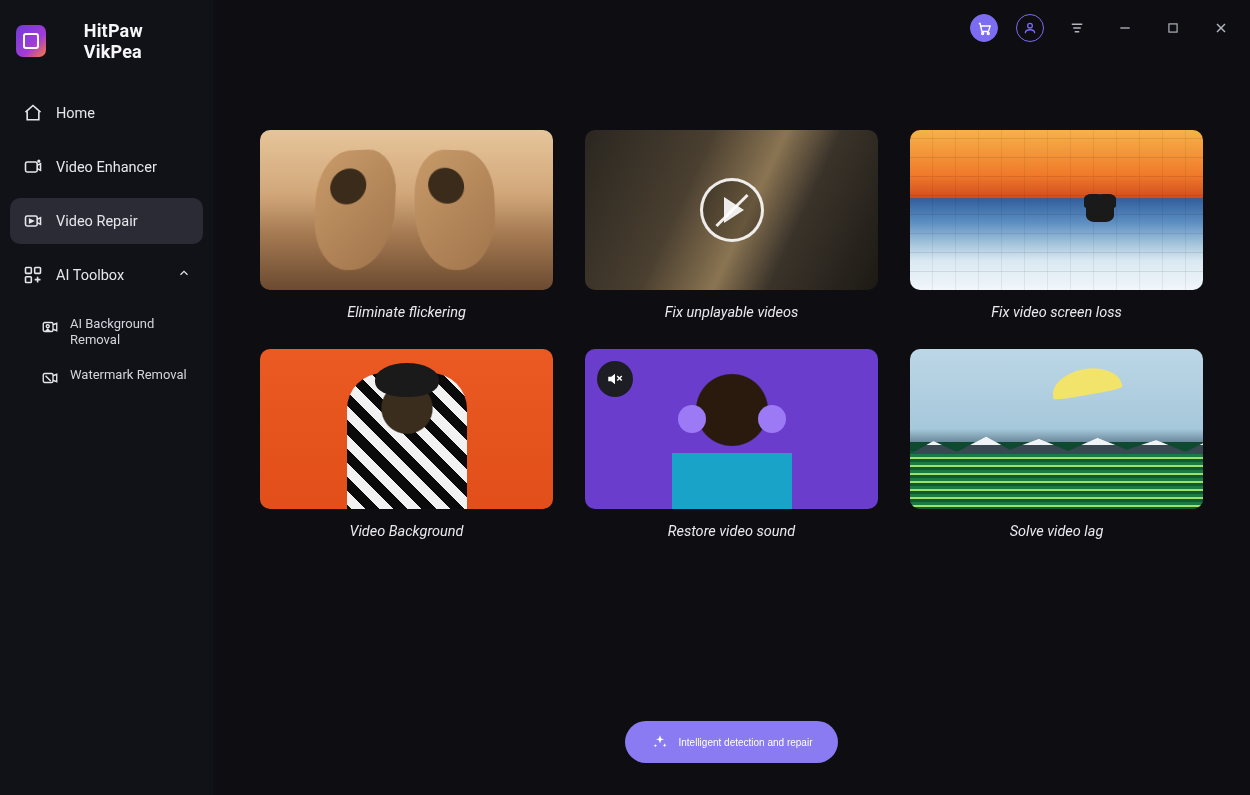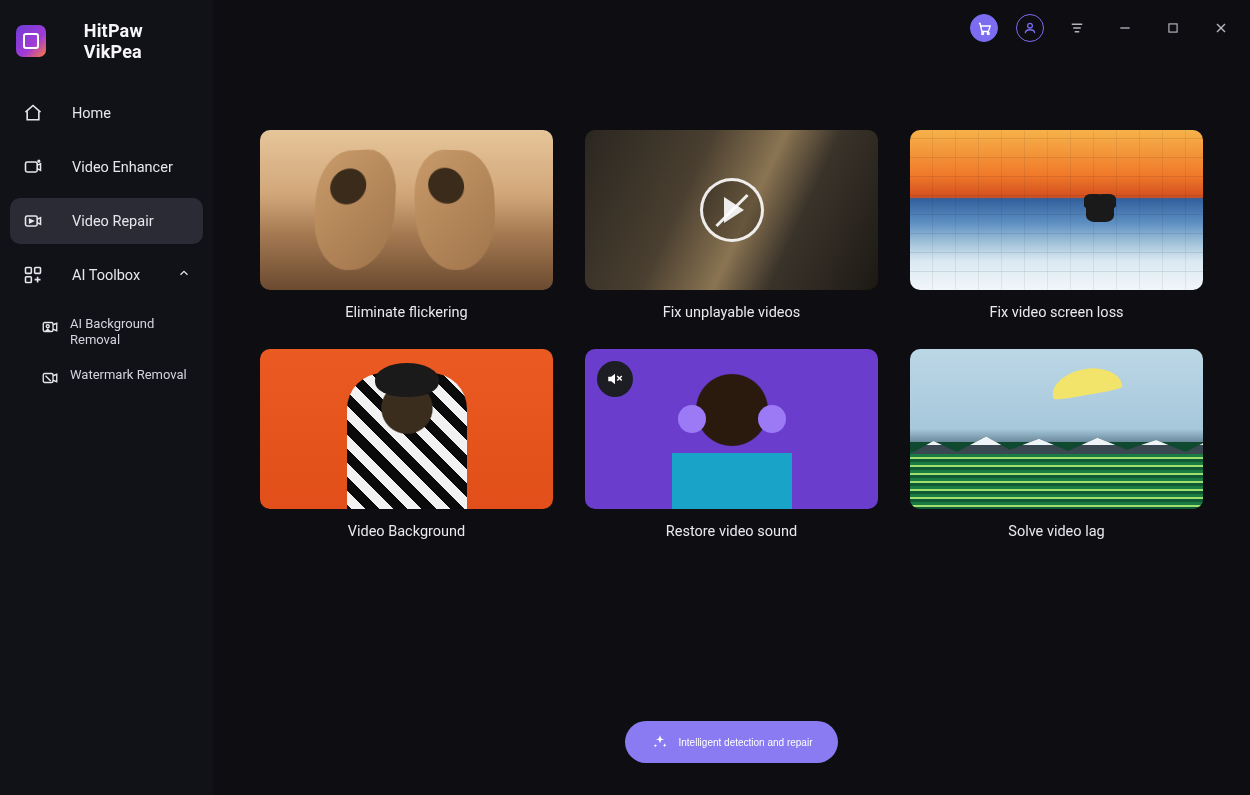--- a/index.html
+++ b/index.html
@@ -75,21 +75,21 @@
     margin-left: 28px;
   }
 
   .nav {
     display: flex; flex-direction: column;
     gap: 8px;
     padding: 0 10px;
   }
   .nav-item {
     display: flex; align-items: center;
-    gap: 28px;
+    gap: 12px;
     padding: 12px 12px;
     border-radius: 10px;
     color: #e6e6ec;
     font-size: 14.5px;
     cursor: pointer;
     position: relative;
   }
   .nav-item.active {
     background: #2b2b36;
   }
@@ -127,20 +127,21 @@
   }
 
   .grid {
     position: absolute;
     left: 48px; right: 48px; top: 130px;
     display: grid;
     grid-template-columns: repeat(3, 293px);
     column-gap: 32px;
     row-gap: 28px;
     justify-content: center;
+    font-style: italic;
   }
   .card {
     display: flex; flex-direction: column;
     align-items: center;
     cursor: pointer;
   }
   .thumb {
     width: 293px; height: 160px;
     border-radius: 10px;
     background: #2a2a33;

